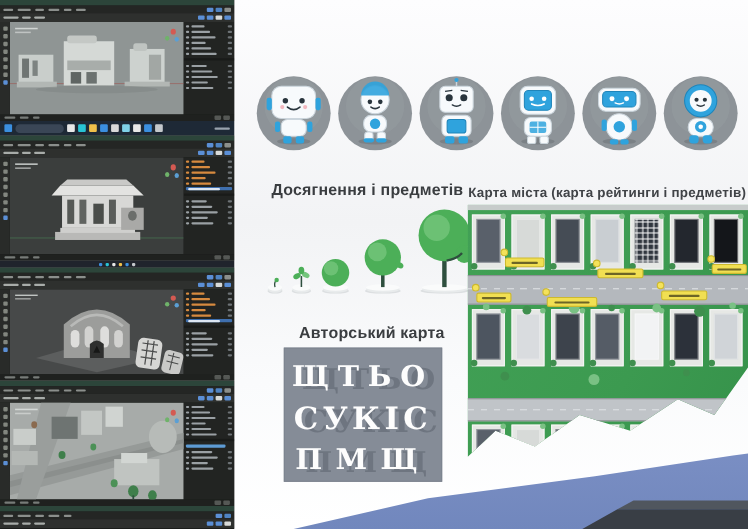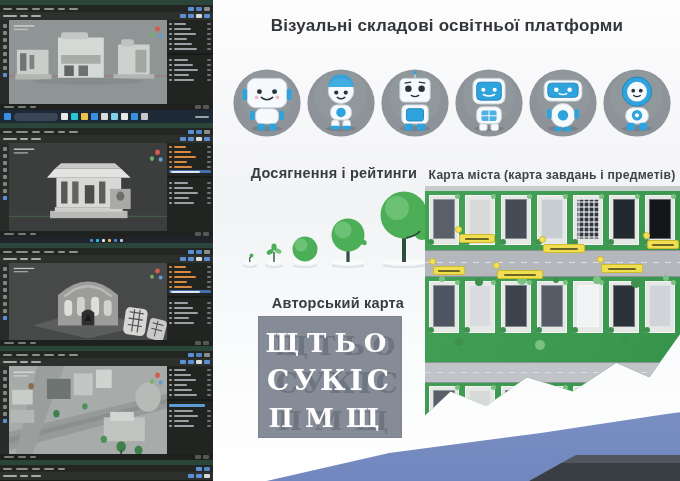--- a/index.html
+++ b/index.html
@@ -691,21 +691,20 @@
       <rect x="652" y="374" width="10" height="18"></rect>
       <rect x="650" y="400" width="14" height="22"></rect>
       <rect x="634" y="412" width="8" height="14"></rect>
       <path d="M644,396 L670,396 M644,430 L670,430 M644,452 L670,452 M630,440 L646,440"></path>
       <path d="M648,352 L657,344 L666,352"></path>
       <circle cx="657" cy="384" r="3"></circle>
       <path d="M630,462 L646,452 M630,452 L646,462"></path>
     </g>
   </svg>
 
-  <div id="page-title" class="heading">Візуальні складові освітньої платформи</div>
 
   <div id="robots-row">
       <div class="robot-avatar"><svg viewBox="0 0 74 74">
     <circle cx="37" cy="37" r="35.5" fill="#8d9398"></circle>
     <circle cx="37" cy="30" r="28" fill="#969ca1" opacity="0.55"></circle>
     <ellipse cx="37" cy="64" rx="16" ry="3" fill="#6f757a" opacity="0.6"></ellipse>
     <rect x="25" y="43" width="24" height="16" rx="6" fill="#f7fafc" stroke="#ccd6dd"></rect>
        <rect x="19" y="45" width="5" height="10" rx="2" fill="#2fa3dd"></rect>
           <rect x="50" y="45" width="5" height="10" rx="2" fill="#2fa3dd"></rect>
        <rect x="27" y="59" width="8" height="7" rx="2" fill="#2fa3dd"></rect>
@@ -792,21 +791,21 @@
        <rect x="26" y="58" width="9" height="8" rx="3" fill="#2fa3dd"></rect>
           <rect x="39" y="58" width="9" height="8" rx="3" fill="#2fa3dd"></rect>
           <circle cx="37" cy="25" r="15.5" fill="#2fa3dd" stroke="#1f85ba"></circle>
        <circle cx="37" cy="25" r="10.5" fill="#f7fafc"></circle>
        <circle cx="33" cy="24" r="2" fill="#28343c"></circle>
           <circle cx="41" cy="24" r="2" fill="#28343c"></circle>
        <path d="M33.5,29 Q37,31.5 40.5,29" stroke="#28343c" stroke-width="1.4" fill="none" stroke-linecap="round"></path>
   </svg></div>
     </div>
 
-  <div id="achievements-label" class="heading">Досягнення і рейтинги</div>
+  <div id="achievements-label" class="heading">Досягнення і предметів</div>
   <div id="trees-row">
       <div><svg width="20" height="18" viewBox="0 0 20 18">
     <ellipse cx="10" cy="15.5" rx="6.800000000000001" ry="2.6" fill="#dcdfe1"></ellipse>
     <ellipse cx="10" cy="14" rx="6.4" ry="3.2" fill="#e8ebec"></ellipse>
     <ellipse cx="10" cy="12.4" rx="6.4" ry="3" fill="#fafbfb"></ellipse>
     <path d="M10,12 Q9,8 11,6" stroke="#2e4f3e" stroke-width="1.2" fill="none"></path>
                    <circle cx="11.5" cy="5.5" r="2" fill="#4caf58"></circle>
   </svg></div>
       <div><svg width="26" height="28" viewBox="0 0 26 28">
     <ellipse cx="13" cy="25.5" rx="8.84" ry="2.6" fill="#dcdfe1"></ellipse>
@@ -838,21 +837,21 @@
     <ellipse cx="32" cy="78" rx="20.48" ry="3.2" fill="#e8ebec"></ellipse>
     <ellipse cx="32" cy="76.4" rx="20.48" ry="3" fill="#fafbfb"></ellipse>
     <rect x="30" y="52" width="4" height="24" fill="#2e4f3e"></rect>
                    <circle cx="32" cy="29" r="23.5" fill="#4caf58"></circle>
                    <circle cx="25" cy="22" r="12" fill="#74c57c" opacity="0.8"></circle>
                    <circle cx="50" cy="46" r="8" fill="#4caf58"></circle>
                    <path d="M34,52 Q44,50 48,45" stroke="#2e4f3e" stroke-width="2" fill="none"></path>
   </svg></div>
     </div>
 
-  <div id="map-label" class="heading">Карта міста (карта завдань і предметів)</div>
+  <div id="map-label" class="heading">Карта міста (карта рейтинги і предметів)</div>
   <div id="city-map">
       <div class="map-sidewalk" style="top:0;height:5px;"></div>
       <div class="map-road" style="top:64px;height:25px;">
         <div class="lane" style="top:11px;"></div>
       </div>
       <div class="map-road" style="top:176px;height:19px;background:#c0c4c8;">
         <div class="lane" style="top:9px;"></div>
       </div>
       <div class="map-plot" style="left:4px;top:9px;width:30px;height:50px;">
         <div class="map-building" style="background:#59606a;border:1px solid rgba(255,255,255,0.35);"></div>

